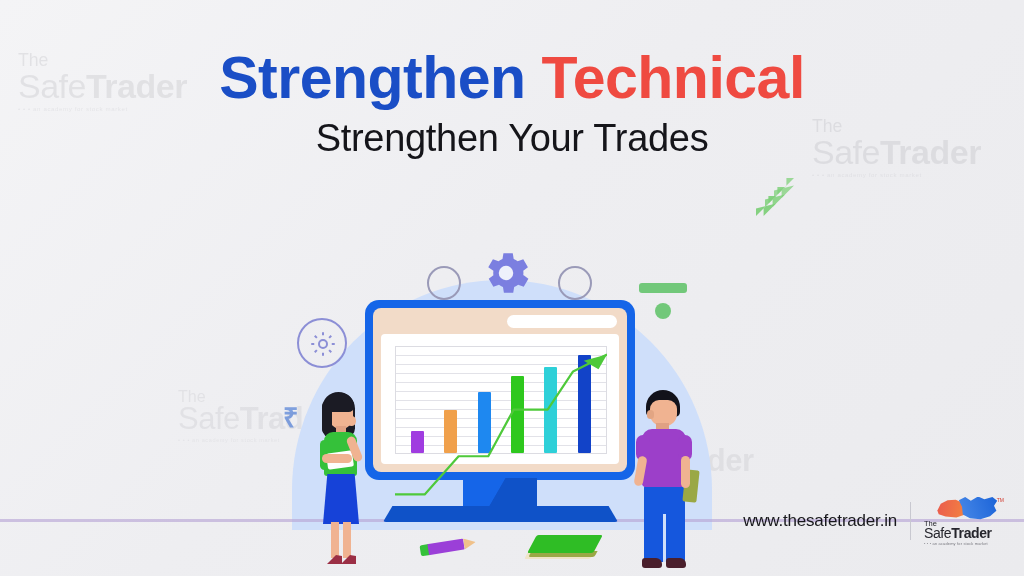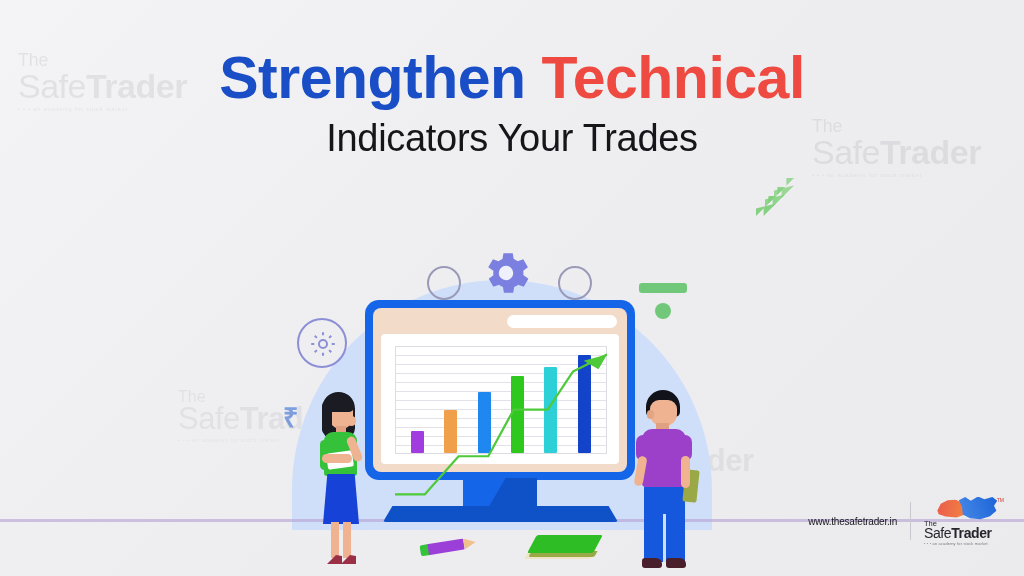--- a/index.html
+++ b/index.html
@@ -292,21 +292,21 @@
   #floorbook .spine { position: absolute; left: 2px; top: 16px; width: 66px; height: 6px; background: #9aa845; transform: skewX(-28deg); border-radius: 0 0 2px 2px; }
 
   
   #footer {
     position: absolute;
     right: 16px; bottom: 30px;
     display: flex;
     align-items: center;
     gap: 13px;
   }
-  #siteurl { font-size: 10px; color: #18181c; letter-spacing: -0.2px; }
+  #siteurl { font-size: 17px; color: #18181c; letter-spacing: -0.2px; }
   #foot-div { width: 1px; height: 38px; background: #c8c8d0; }
   #foot-logo { display: flex; flex-direction: column; align-items: flex-start; width: 84px; }
   .fl-animals { position: relative; width: 62px; height: 23px; margin-left: 12px; }
   .fl-bear { position: absolute; left: 0; top: 2px; width: 34px; height: 20px; background: linear-gradient(100deg,#ea5a4e,#f4883f); clip-path: polygon(4% 60%, 14% 26%, 34% 8%, 58% 6%, 80% 22%, 92% 48%, 86% 80%, 60% 94%, 28% 90%, 8% 78%); }
   .fl-bull { position: absolute; left: 22px; top: 0; width: 40px; height: 23px; background: linear-gradient(250deg,#1a63d8,#4a8ae8); clip-path: polygon(10% 44%, 2% 16%, 18% 2%, 32% 18%, 50% 0%, 66% 12%, 86% 2%, 98% 18%, 90% 40%, 96% 62%, 80% 86%, 56% 98%, 30% 94%, 12% 78%); }
   .fl-tm { position: absolute; right: -6px; top: 0; font-size: 5px; color: #d03a2e; }
   .fl-text { position: relative; line-height: 1; color: #25252c; }
   .fl-the { font-size: 7.5px; font-weight: 400; }
   .fl-main { font-size: 14px; font-weight: 700; letter-spacing: -0.4px; margin-top: -1px; }
   .fl-main .lite { font-weight: 400; }
@@ -372,21 +372,21 @@
       </div>
     </div>
   </div>
 
   <div id="title">
     <span class="w1">Strengthen</span>
     <span class="w2">Technical</span>
   </div>
 
   <div id="subtitle">
-    <div>Indicators Your Trades</div>
+    <div>Strengthen Your Trades</div>
   </div>
 
   <div id="chevrons">
     <div class="chev c1"></div>
     <div class="chev c2"></div>
     <div class="chev c3"></div>
   </div>
 
   <div id="arc"></div>
   <div id="floor"></div>

